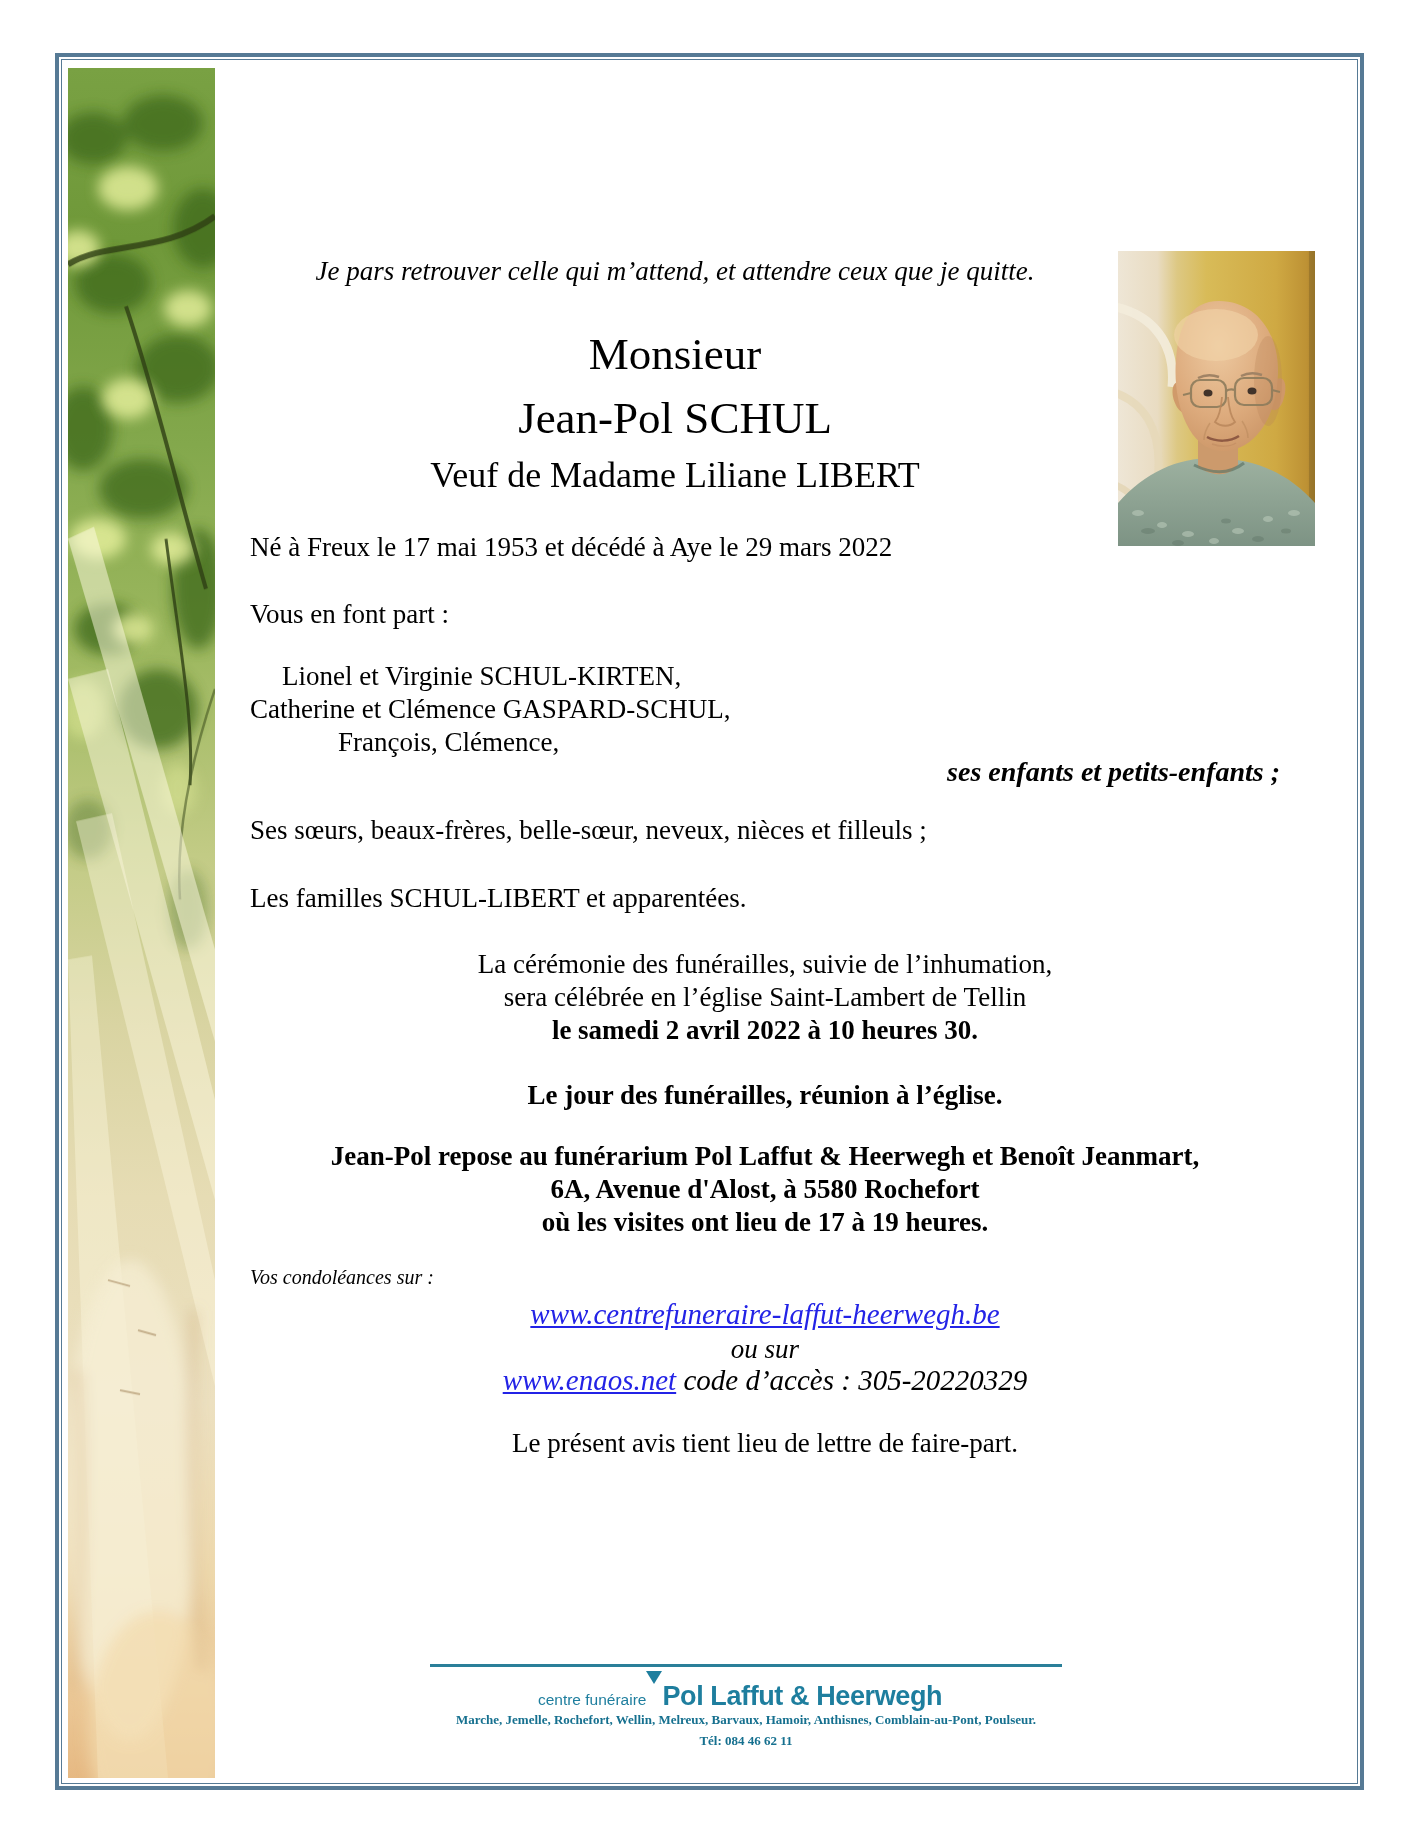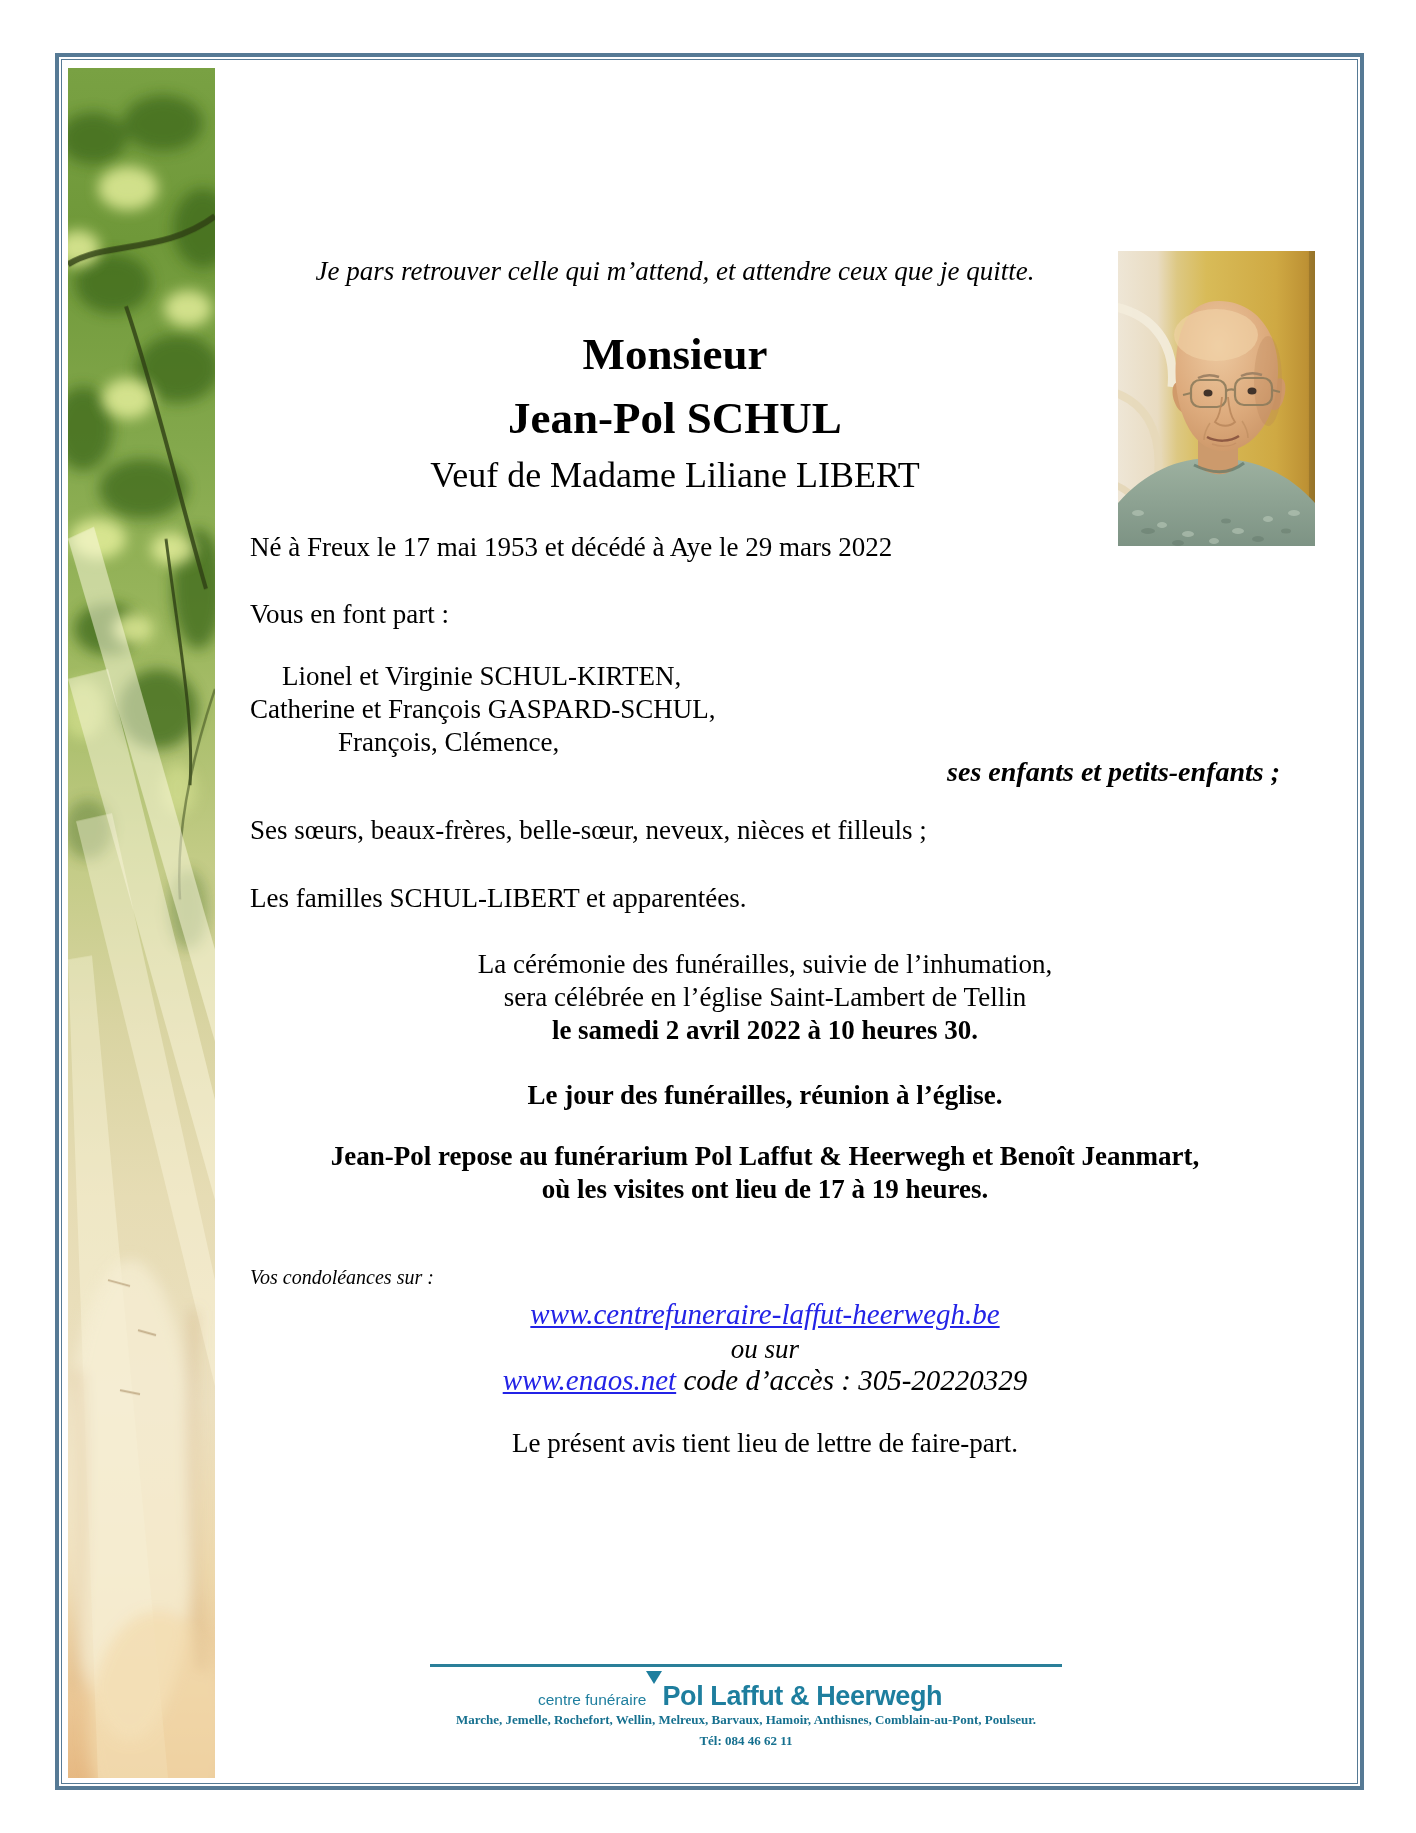--- a/index.html
+++ b/index.html
@@ -13,21 +13,21 @@
   .border-inner{left:61px;top:59px;width:1297px;height:1725px;border:1px solid #567a95;box-sizing:border-box;}
   
   .sidebar{left:68px;top:68px;width:147px;height:1710px;overflow:hidden;}
   .sidebar svg{display:block;width:100%;height:100%;}
   
   .portrait{left:1118px;top:251px;width:197px;height:295px;overflow:hidden;}
   .portrait svg{display:block;width:100%;height:100%;}
   
   .quote{left:250px;top:254px;width:850px;text-align:center;font-style:italic;font-size:27px;line-height:34px;}
   .names{left:250px;top:322px;width:850px;text-align:center;}
-  .civility,.deceased{font-weight:bold;font-size:45px;line-height:64px;}
+  .civility,.deceased{font-weight:normal;font-size:45px;line-height:64px;}
   .relation{font-size:36px;line-height:50px;font-family:Liberation Serif, serif;}
   .life-dates{left:250px;top:532px;width:850px;font-size:27px;}
   .body-line{font-size:27px;line-height:33px;}
   .intro{left:250px;top:598px;}
   .fam0{left:250px;top:660px;margin-left:32px;}
   .fam1{left:250px;top:693px;}
   .fam2{left:338px;top:726px;}
   .family-role{left:250px;top:756px;width:1030px;text-align:right;font-weight:bold;font-style:italic;font-size:28px;}
   .relatives{left:250px;top:814px;}
   .families-line{left:250px;top:882px;}
@@ -207,37 +207,38 @@
 <div class="abs names">
   <div class="civility">Monsieur</div>
   <div class="deceased">Jean-Pol SCHUL</div>
   <div class="relation">Veuf de Madame Liliane LIBERT</div>
 </div>
 
 <div class="abs life-dates">Né à Freux le 17 mai 1953 et décédé à Aye le 29 mars 2022</div>
 
 <div class="abs body-line intro">Vous en font part :</div>
 <div class="abs body-line fam0">Lionel et Virginie SCHUL-KIRTEN,</div>
-<div class="abs body-line fam1">Catherine et François GASPARD-SCHUL,</div>
+<div class="abs body-line fam1">Catherine et Clémence GASPARD-SCHUL,</div>
 <div class="abs body-line fam2">François, Clémence,</div>
 <div class="abs family-role">ses enfants et petits-enfants ;</div>
 
 <div class="abs body-line relatives">Ses sœurs, beaux-frères, belle-sœur, neveux, nièces et filleuls ;</div>
 <div class="abs body-line families-line">Les familles SCHUL-LIBERT et apparentées.</div>
 
 <div class="abs ceremony">
   <div>La cérémonie des funérailles, suivie de l’inhumation,</div>
   <div>sera célébrée en l’église Saint-Lambert de Tellin</div>
   <div class="bold">le samedi 2 avril 2022 à 10 heures 30.</div>
 </div>
 
 <div class="abs meeting">Le jour des funérailles, réunion à l’église.</div>
 
 <div class="abs repose">
   <div>Jean-Pol repose au funérarium Pol Laffut &amp; Heerwegh et Benoît Jeanmart,</div>
+  <div>6A, Avenue d'Alost, à 5580 Rochefort</div>
   <div>où les visites ont lieu de 17 à 19 heures.</div>
 </div>
 
 <div class="abs cond-label">Vos condoléances sur :</div>
 <div class="abs cond-url">
   <a class="doclink">www.centrefuneraire-laffut-heerwegh.be</a>
 </div>
 <div class="abs or-label">ou sur</div>
 <div class="abs enaos-line">
   <a class="doclink">www.enaos.net</a><span> code d’accès : 305-20220329</span>

